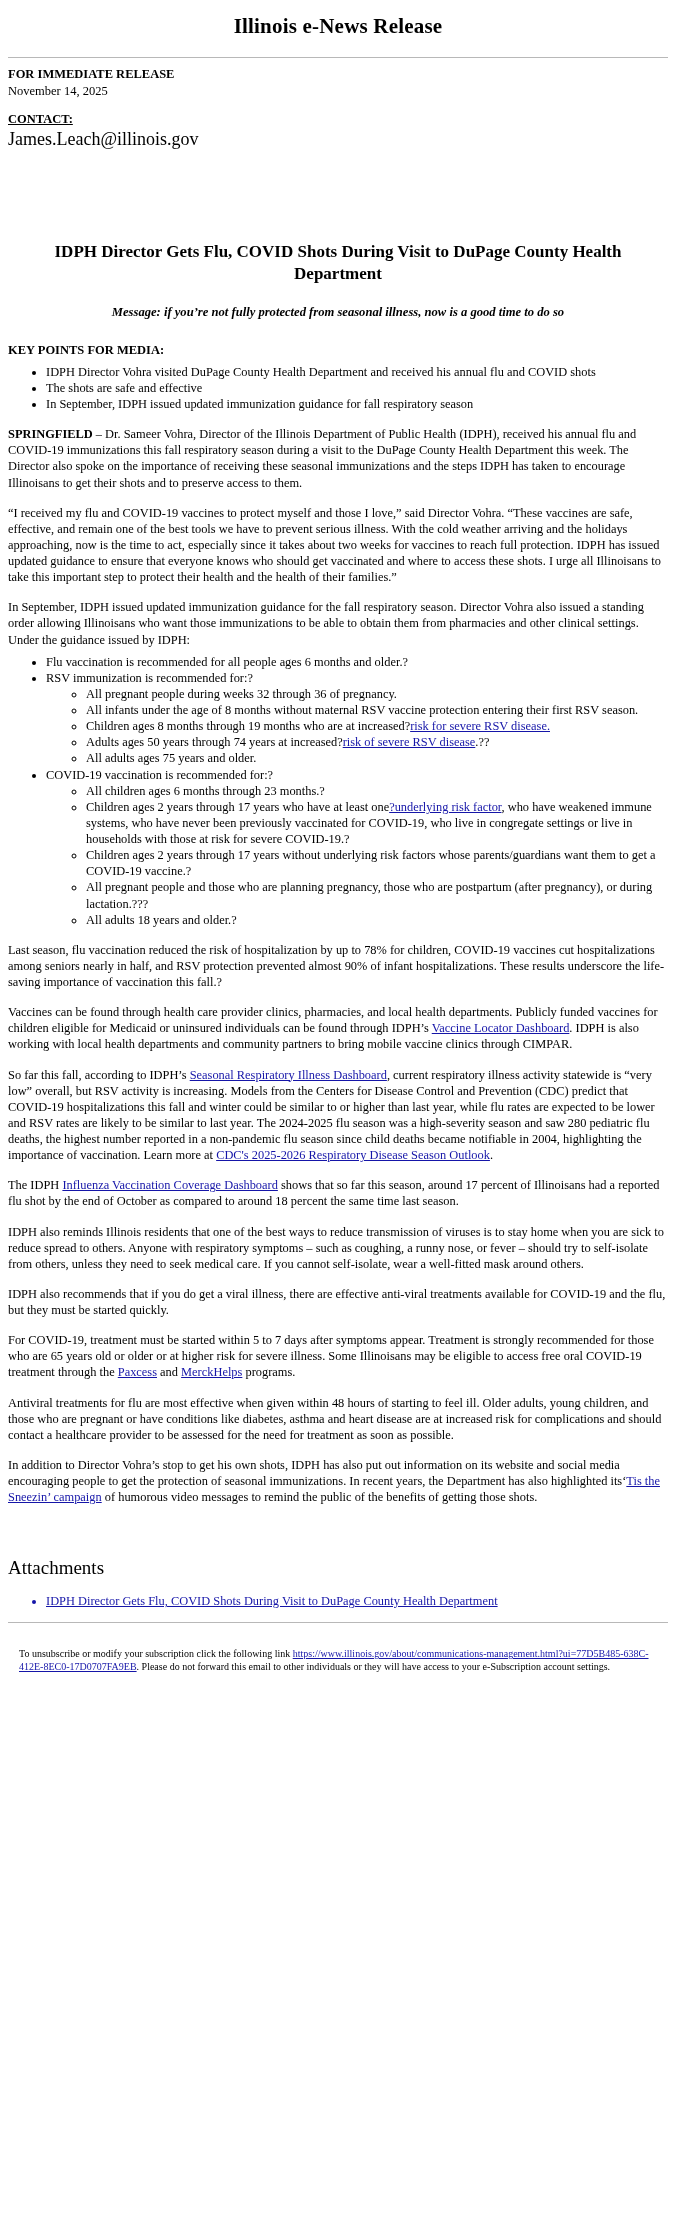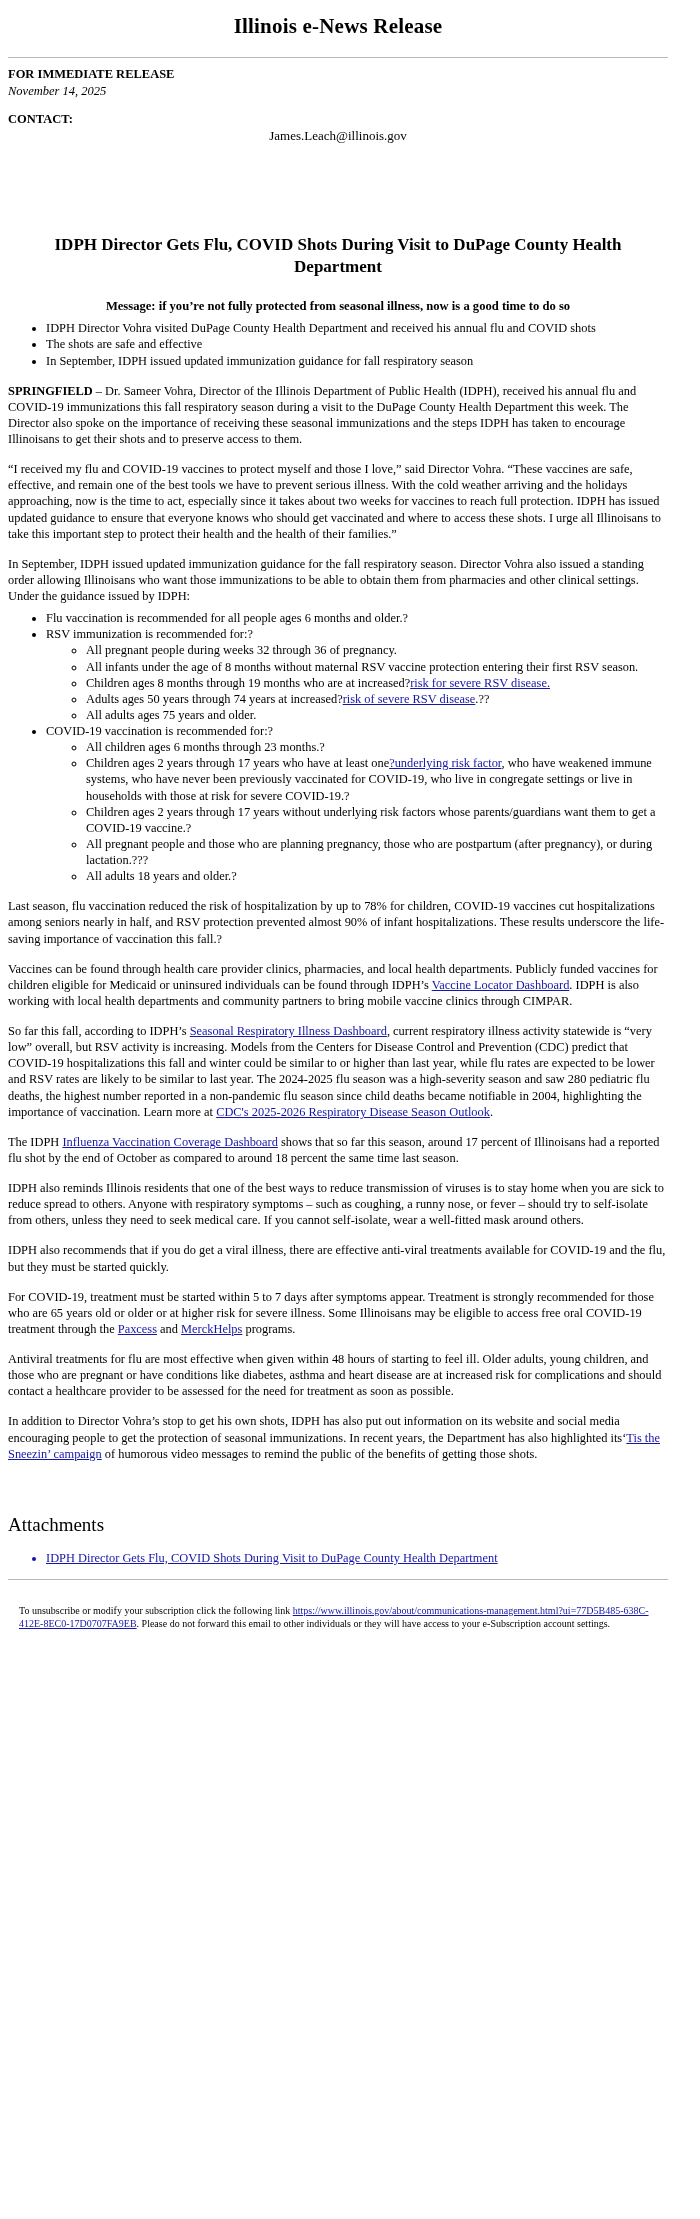--- a/index.html
+++ b/index.html
@@ -33,45 +33,45 @@
     height: 0;
   }
   .release-label {
     font-weight: bold;
     font-size: 12.5px;
     line-height: 1.25;
   }
   .release-date {
     font-size: 12.5px;
     line-height: 1.3;
-    font-style: italic;
   }
   .spacer-sm { height: 13px; }
   .spacer-md { height: 26px; }
   .spacer-lg { height: 52px; }
   .spacer-xl { height: 90px; }
   .contact-label {
     font-weight: bold;
     font-size: 12.5px;
     line-height: 1.25;
+    text-decoration: underline;
   }
   .contact-email {
-    font-size: 13px;
-    line-height: 1.3;
-    text-align: center;
+    font-size: 18px;
+    line-height: 1.3;
   }
   .headline {
     text-align: center;
     font-size: 17px;
     font-weight: bold;
     line-height: 1.28;
     margin: 0 18px;
   }
   .subhead {
     text-align: center;
+    font-style: italic;
     font-weight: bold;
     font-size: 12.6px;
     margin-top: 20px;
     line-height: 1.3;
   }
   .keypoints-title {
     font-weight: bold;
     font-size: 12.5px;
     margin-top: 22px;
   }
@@ -146,20 +146,21 @@
 
   <div class="contact-label">CONTACT:</div>
   <div class="contact-email">James.Leach@illinois.gov</div>
 
   <div class="spacer-xl"></div>
 
   <div class="headline">IDPH Director Gets Flu, COVID Shots During Visit to DuPage County Health Department</div>
 
   <div class="subhead">Message: if you’re not fully protected from seasonal illness, now is a good time to do so</div>
 
+  <div class="keypoints-title">KEY POINTS FOR MEDIA:</div>
 
   <ul class="lvl1">
     <li>IDPH Director Vohra visited DuPage County Health Department and received his annual flu and COVID shots</li>
     <li>The shots are safe and effective</li>
     <li>In September, IDPH issued updated immunization guidance for fall respiratory season</li>
   </ul>
 
   <p class="body"><span class="b">SPRINGFIELD</span><span> – Dr. Sameer Vohra, Director of the Illinois Department of Public Health (IDPH), received his annual flu and COVID-19 immunizations this fall respiratory season during a visit to the DuPage County Health Department this week. The Director also spoke on the importance of receiving these seasonal immunizations and the steps IDPH has taken to encourage Illinoisans to get their shots and to preserve access to them.</span></p>
 
   <p class="body">“I received my flu and COVID-19 vaccines to protect myself and those I love,” said Director Vohra. “These vaccines are safe, effective, and remain one of the best tools we have to prevent serious illness. With the cold weather arriving and the holidays approaching, now is the time to act, especially since it takes about two weeks for vaccines to reach full protection. IDPH has issued updated guidance to ensure that everyone knows who should get vaccinated and where to access these shots. I urge all Illinoisans to take this important step to protect their health and the health of their families.”</p>

